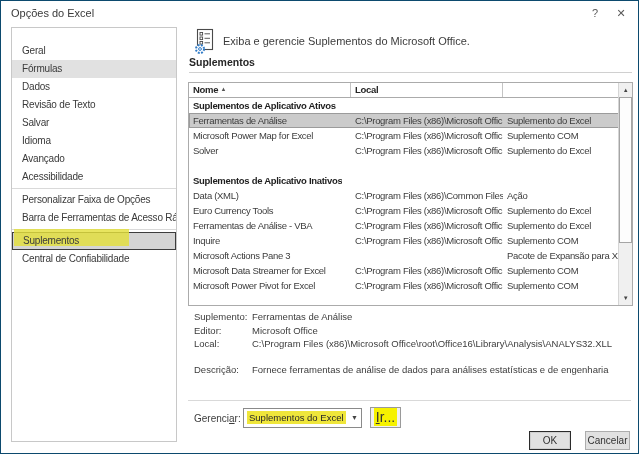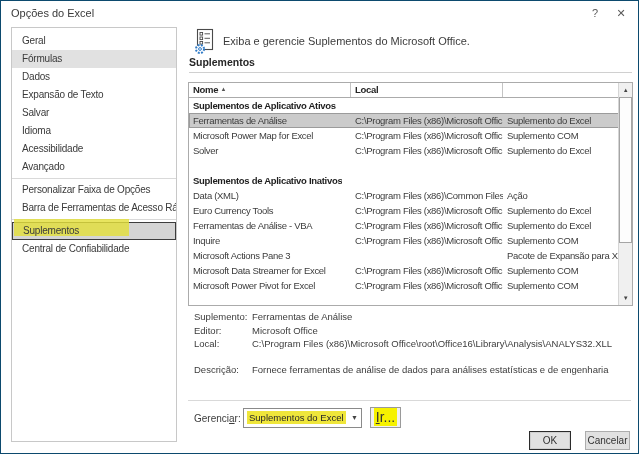--- a/index.html
+++ b/index.html
@@ -11,21 +11,21 @@
   }
   
   .titlebar { position:absolute; left:0; top:0; right:0; height:24px; background:#fff; }
   .title { position:absolute; left:10px; top:6px; font-size:11px; color:#3a3a3a; }
   .tb-btn { position:absolute; top:4px; width:18px; height:16px; text-align:center;
             font-size:11px; color:#5a5a5a; line-height:16px; cursor:default; }
   .tb-help { right:34px; }
   .tb-close { right:8px; }
   
   .sidebar { position:absolute; left:10px; top:26px; width:166px; height:415px;
-             background:#fff; border:1px solid #c8c8c8; padding-top:4px; }
+             background:#fff; border:1px solid #c8c8c8; padding-top:14px; }
   .side-item { position:relative; height:18px; line-height:18px; padding-left:10px;
                font-size:10px; letter-spacing:-0.2px; white-space:nowrap; overflow:hidden;
                color:#3a3a3a; cursor:default; }
   .side-item.hover { background:#e1e1e1; }
   .side-item.selected { background:#d4d4d4; border:1px solid #3c3c3c; line-height:16px; overflow:visible; }
   .side-sep { border-top:1px solid #d9d9d9; margin:2px 0; }
   .side-hl { position:absolute; left:1px; top:-4px; width:115px; height:17px;
              background:#e3df3c; opacity:0.82; }
   .side-item.selected .lbl { position:relative; z-index:1; }
   
@@ -91,25 +91,25 @@
   <div class="titlebar">
     <span class="title">Opções do Excel</span>
     <span class="tb-btn tb-help">?</span>
     <span class="tb-btn tb-close">✕</span>
   </div>
 
   <div class="sidebar">
     <div class="side-item"><span class="lbl">Geral</span></div>
     <div class="side-item hover"><span class="lbl">Fórmulas</span></div>
     <div class="side-item"><span class="lbl">Dados</span></div>
-    <div class="side-item"><span class="lbl">Expansão de Texto</span></div>
+    <div class="side-item"><span class="lbl">Revisão de Texto</span></div>
     <div class="side-item"><span class="lbl">Salvar</span></div>
     <div class="side-item"><span class="lbl">Idioma</span></div>
+    <div class="side-item"><span class="lbl">Avançado</span></div>
     <div class="side-item"><span class="lbl">Acessibilidade</span></div>
-    <div class="side-item"><span class="lbl">Avançado</span></div>
     <div class="side-sep"></div>
     <div class="side-item"><span class="lbl">Personalizar Faixa de Opções</span></div>
     <div class="side-item"><span class="lbl">Barra de Ferramentas de Acesso Rápido</span></div>
     <div class="side-sep"></div>
     <div class="side-item selected">
       <span class="side-hl"></span>
       <span class="lbl">Suplementos</span>
     </div>
     <div class="side-item"><span class="lbl">Central de Confiabilidade</span></div>
   </div>

